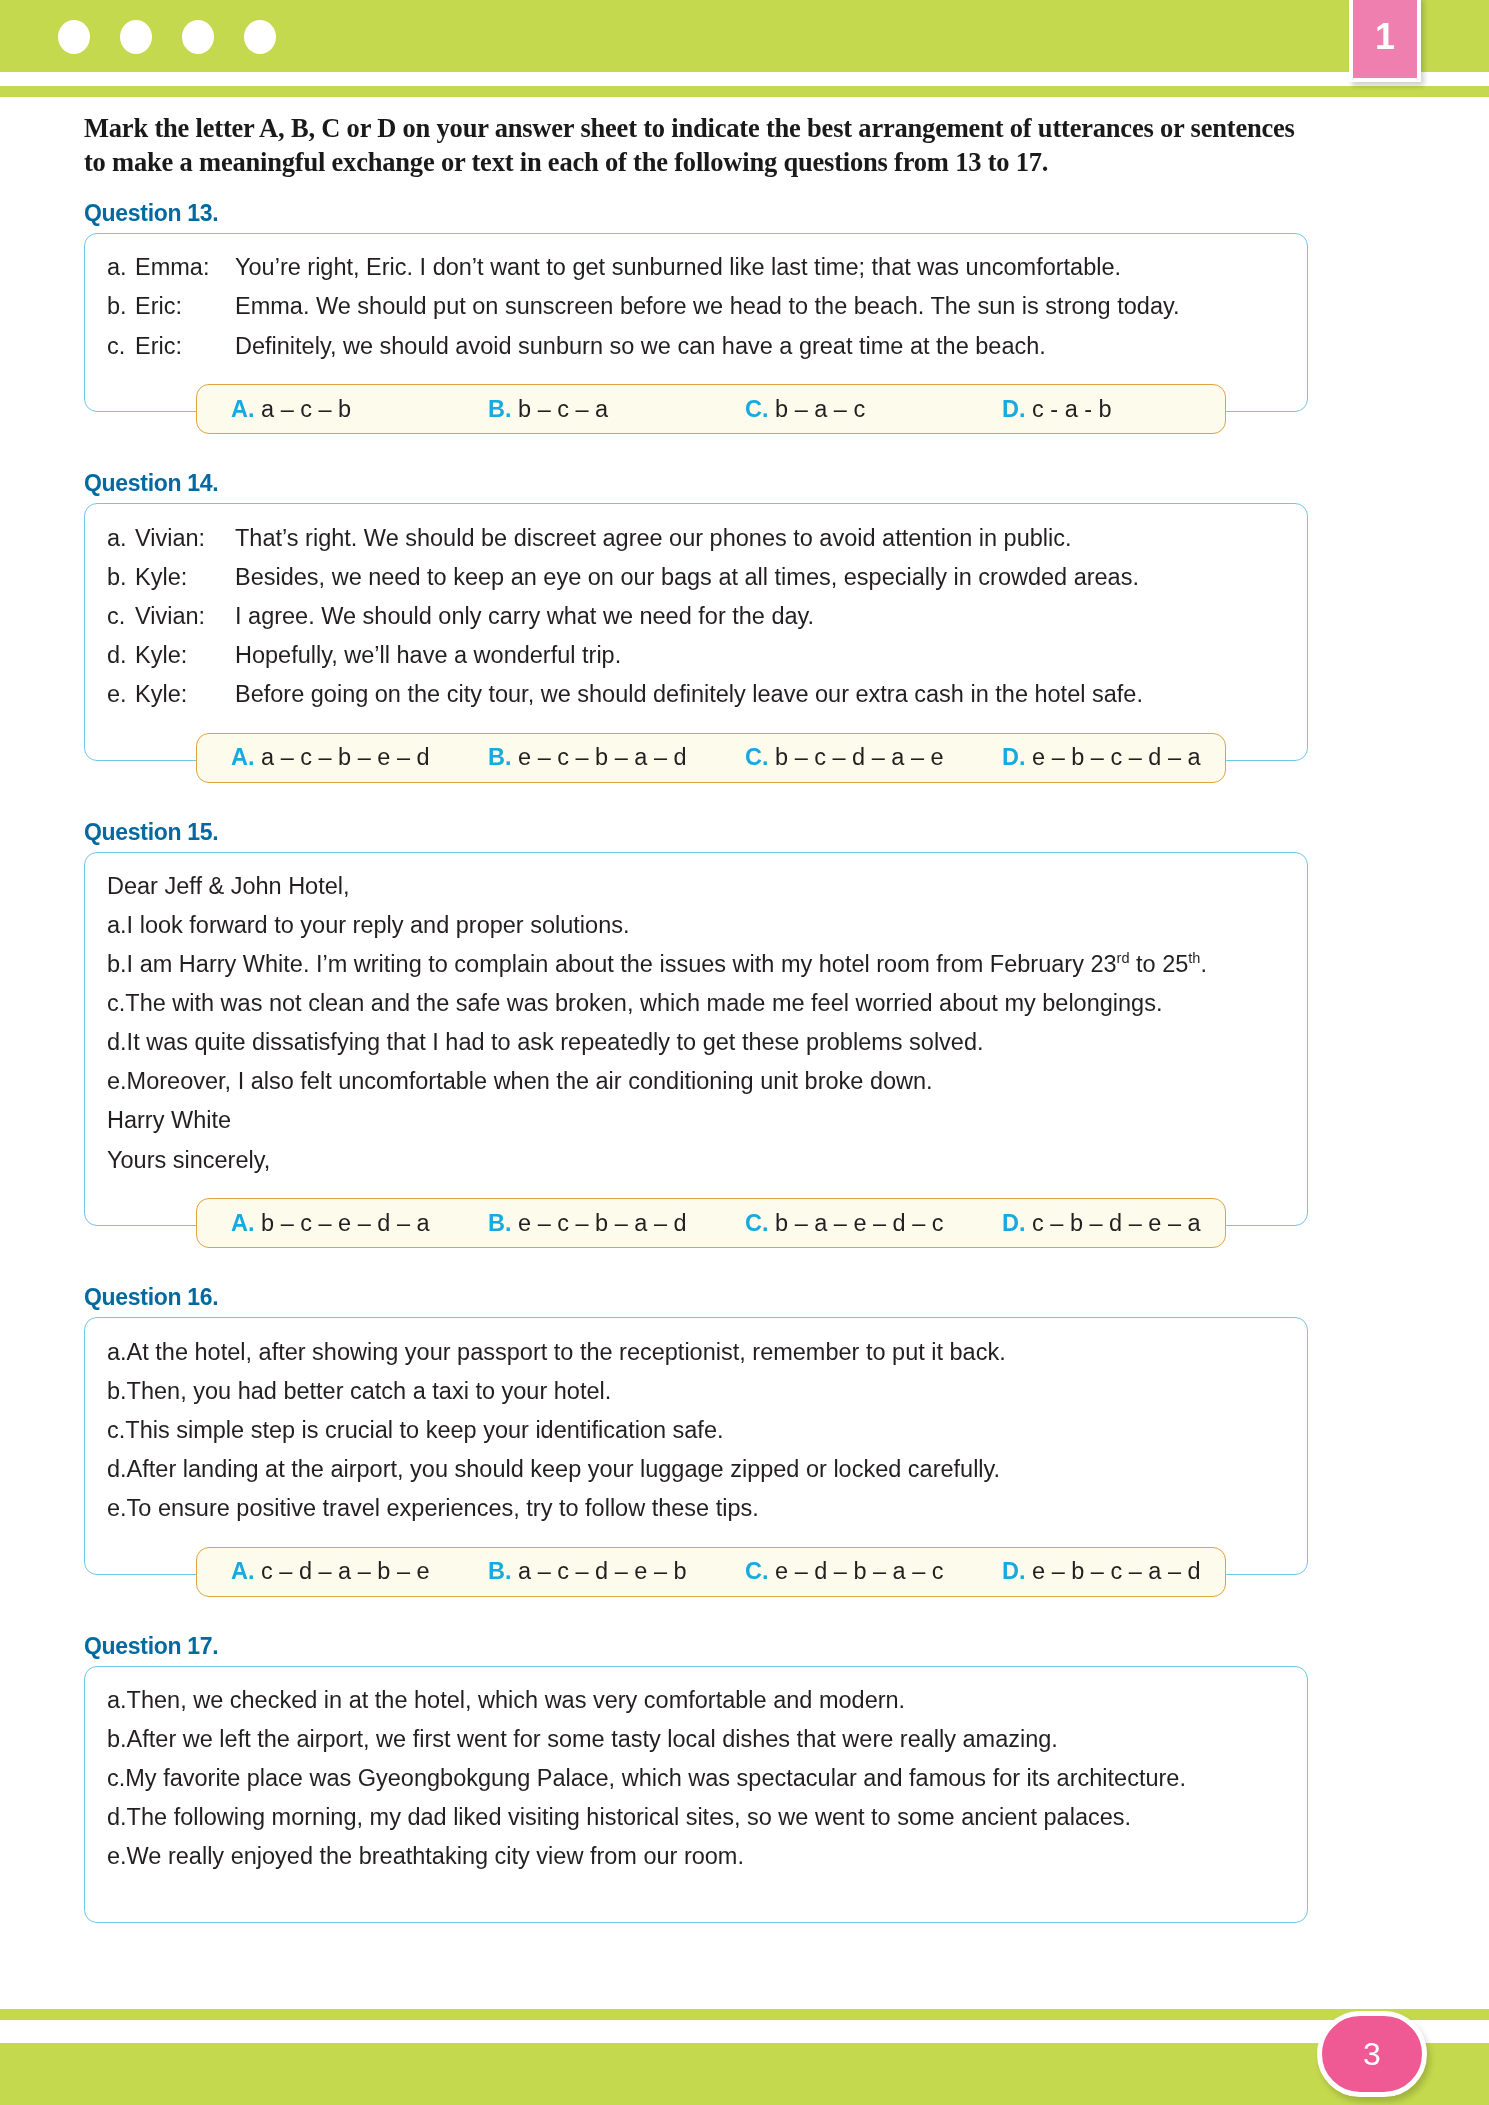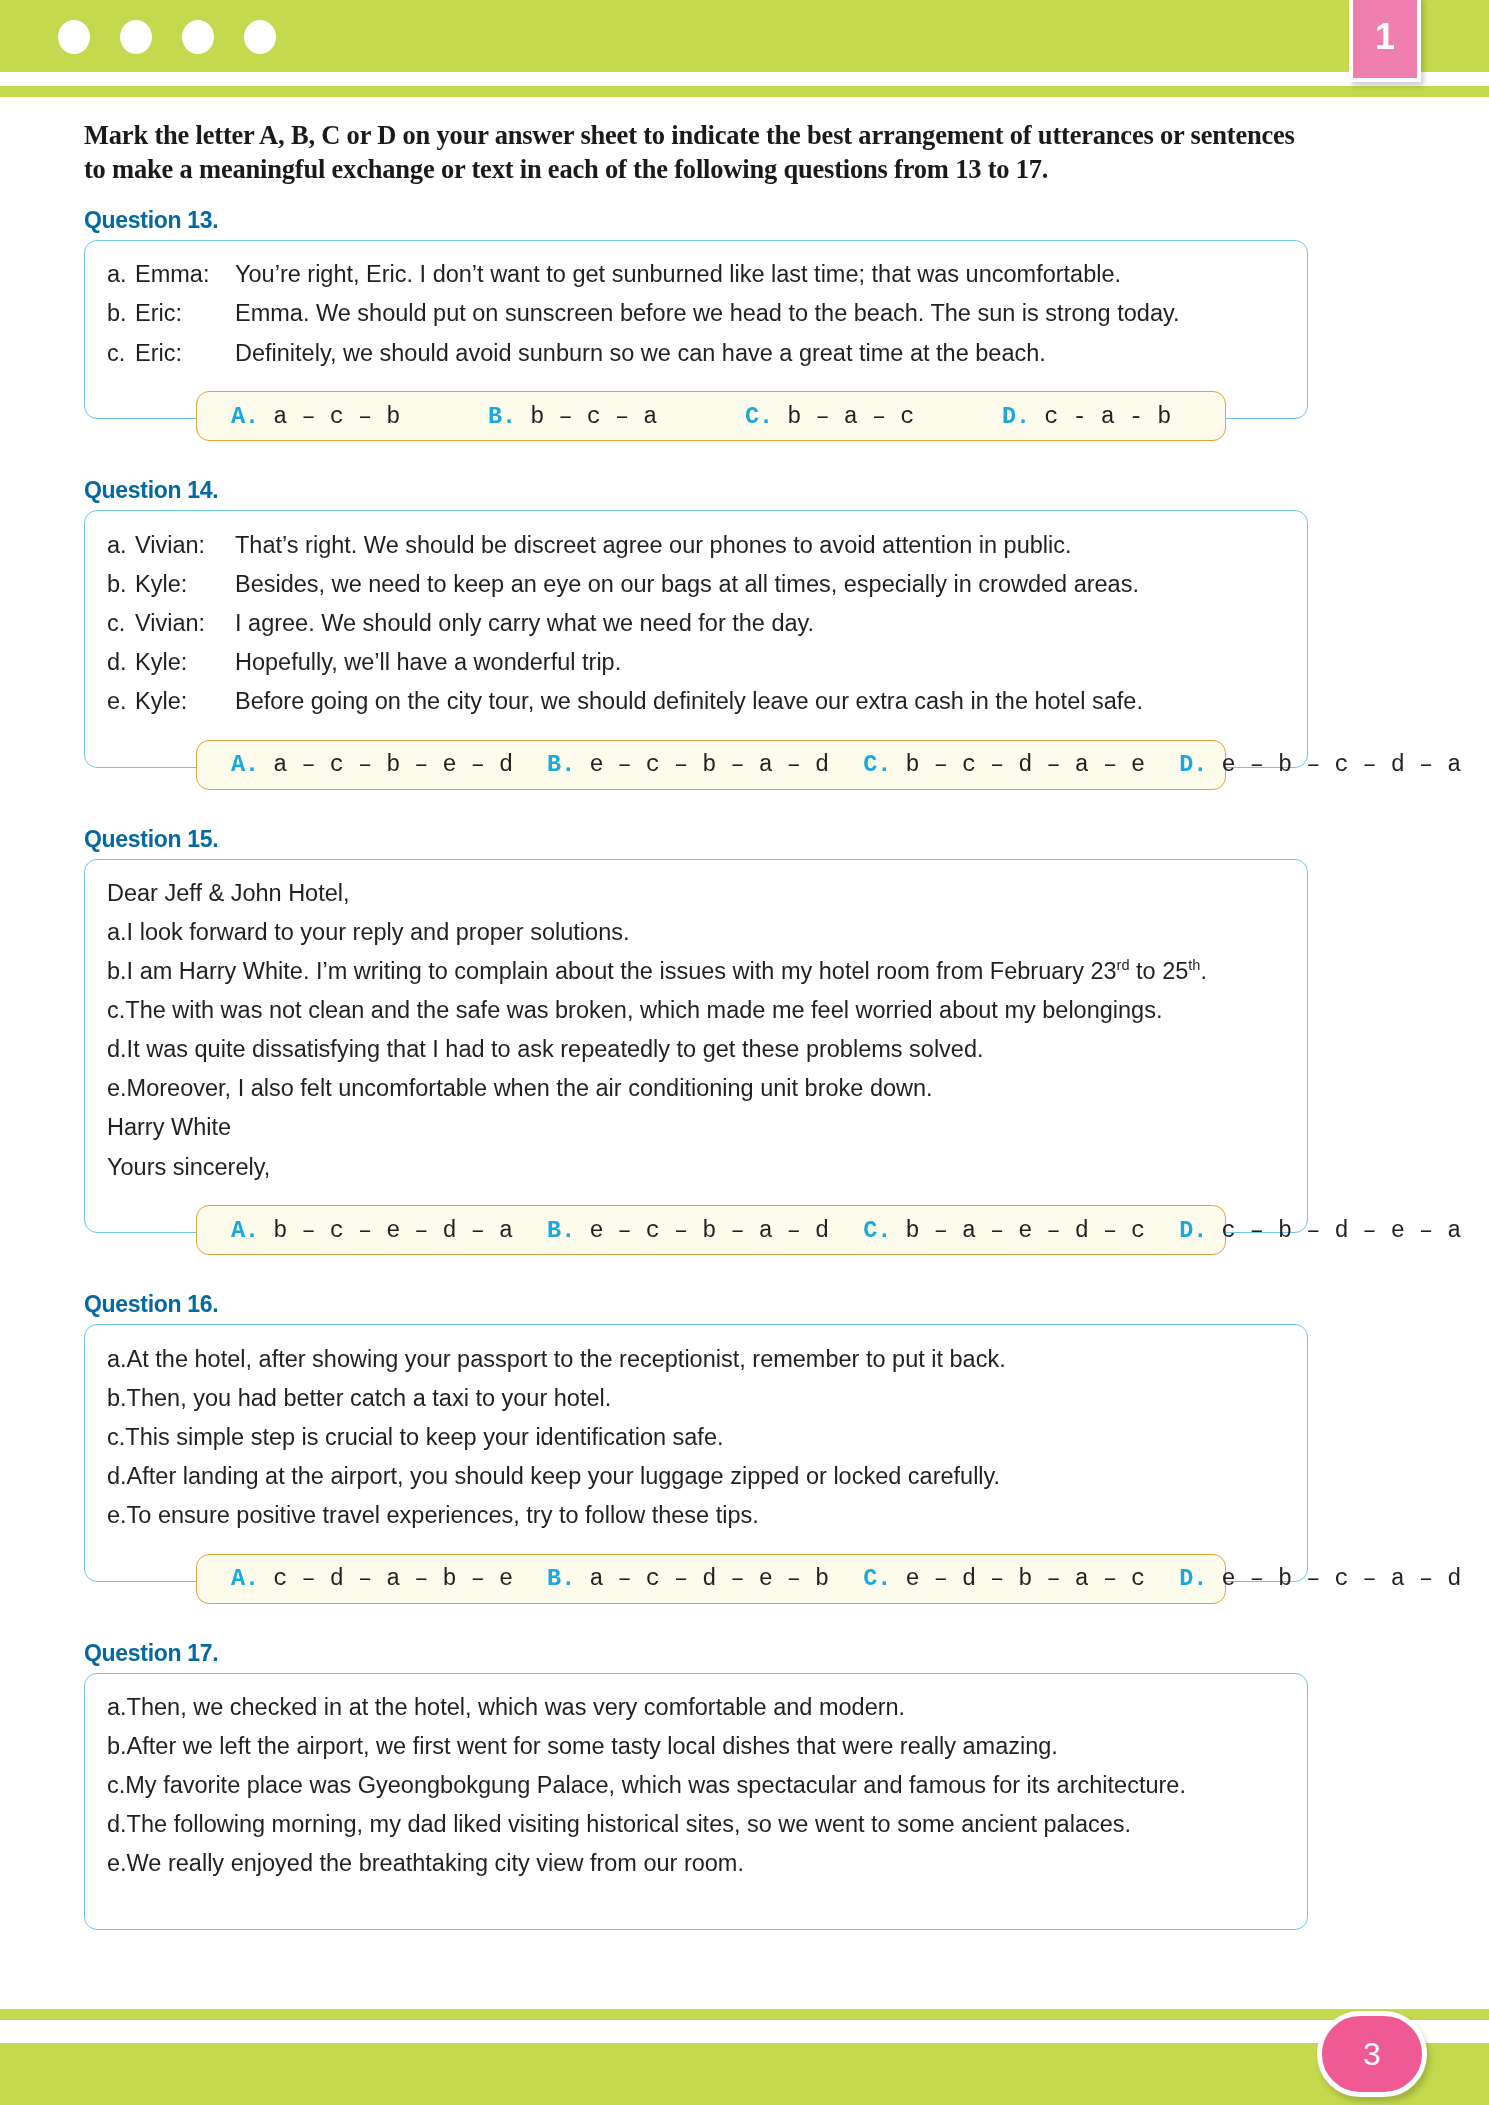--- a/index.html
+++ b/index.html
@@ -72,21 +72,21 @@
     color: #ffffff;
     font-family: "Liberation Sans", sans-serif;
     font-weight: bold;
     font-size: 36px;
     line-height: 1;
   }
 
   
   .content {
     position: absolute;
-    top: 104px;
+    top: 97px;
     left: 0;
     width: 1392px;
   }
   .instruction {
     margin: 14px 80px 0 84px;
     font-family: "Liberation Serif", serif;
     font-weight: bold;
     font-size: 26.5px;
     line-height: 1.30;
     color: #1a1a1a;
@@ -146,21 +146,21 @@
     border: 1.6px solid #e0a33e;
     border-radius: 13px;
     height: 50px;
     display: flex;
     align-items: center;
     box-sizing: border-box;
     z-index: 3;
   }
   .answers .opt {
     flex: 1 1 0;
-    font-family: Liberation Mono, monospace;
+    font-family: Liberation Sans, sans-serif;
     font-size: 23.5px;
     color: #231f20;
     white-space: nowrap;
     padding-left: 34px;
     box-sizing: border-box;
   }
   .answers .opt .key {
     color: #17a9e0;
     font-weight: bold;
   }

